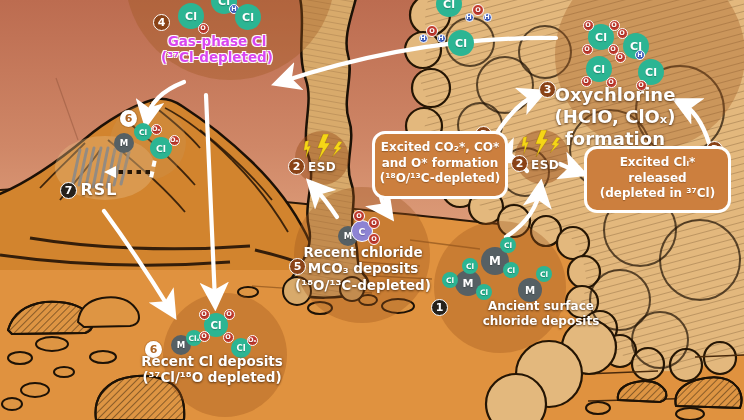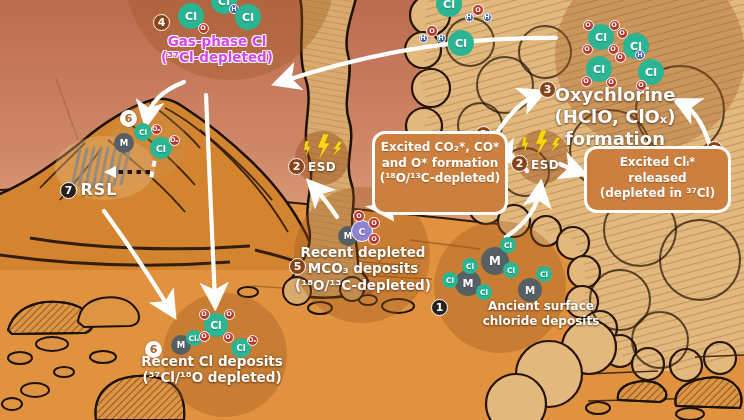--- a/index.html
+++ b/index.html
@@ -318,21 +318,21 @@
   <div class="cap gasphase" style="left:217px;top:33px">
     <div>Gas-phase Cl</div>
       <div>(³⁷Cl-depleted)</div>
   </div>
   <div class="cap oxy" style="left:615px;top:84px">
     <div>Oxychlorine</div>
       <div>(HClO, ClOₓ)</div>
       <div>formation</div>
   </div>
   <div class="cap mco3" style="left:363px;top:244px">
-    <div>Recent depleted</div>
+    <div>Recent chloride</div>
       <div>MCO₃ deposits</div>
       <div>(¹⁸O/¹³C-depleted)</div>
   </div>
   <div class="cap ancient" style="left:499px;top:299px">
     <div>Ancient surface</div>
       <div>chloride deposits</div>
   </div>
   <div class="cap recent" style="left:212px;top:353px">
     <div>Recent Cl deposits</div>
       <div>(³⁷Cl/¹⁸O depleted)</div>
@@ -350,21 +350,21 @@
 
   <svg style="position:absolute;left:518px;top:130px" width="44" height="28" viewBox="0 0 44 28">
     <g fill="#f5d616" stroke="rgba(120,80,0,.5)" stroke-width=".6">
       <path transform="translate(15,0)" d="M8 0 L14 0 L10 9 L15 9 L3 27 L7.5 14 L2.5 14 Z"></path>
       <path transform="translate(2,7) scale(.62) rotate(-12 8 13)" d="M8 0 L14 0 L10 9 L15 9 L3 27 L7.5 14 L2.5 14 Z"></path>
       <path transform="translate(32,7) scale(.62) rotate(12 8 13)" d="M8 0 L14 0 L10 9 L15 9 L3 27 L7.5 14 L2.5 14 Z"></path>
     </g>
   </svg>
   <div class="cap esdtxt" style="left:531px;top:158px">ESD</div>
 
-  <div class="callout" style="left:372px;top:131px;width:136px;height:84px">
+  <div class="callout" style="left:372px;top:131px;width:136px;height:68px">
     <div>Excited CO₂*, CO*</div>
     <div>and O* formation</div>
     <div>(¹⁸O/¹³C-depleted)</div>
   </div>
   <div class="callout" style="left:584px;top:146px;width:147px;height:67px">
     <div>Excited Clᵢ* released</div>
     <div>(depleted in ³⁷Cl)</div>
   </div>
 
 </div>

